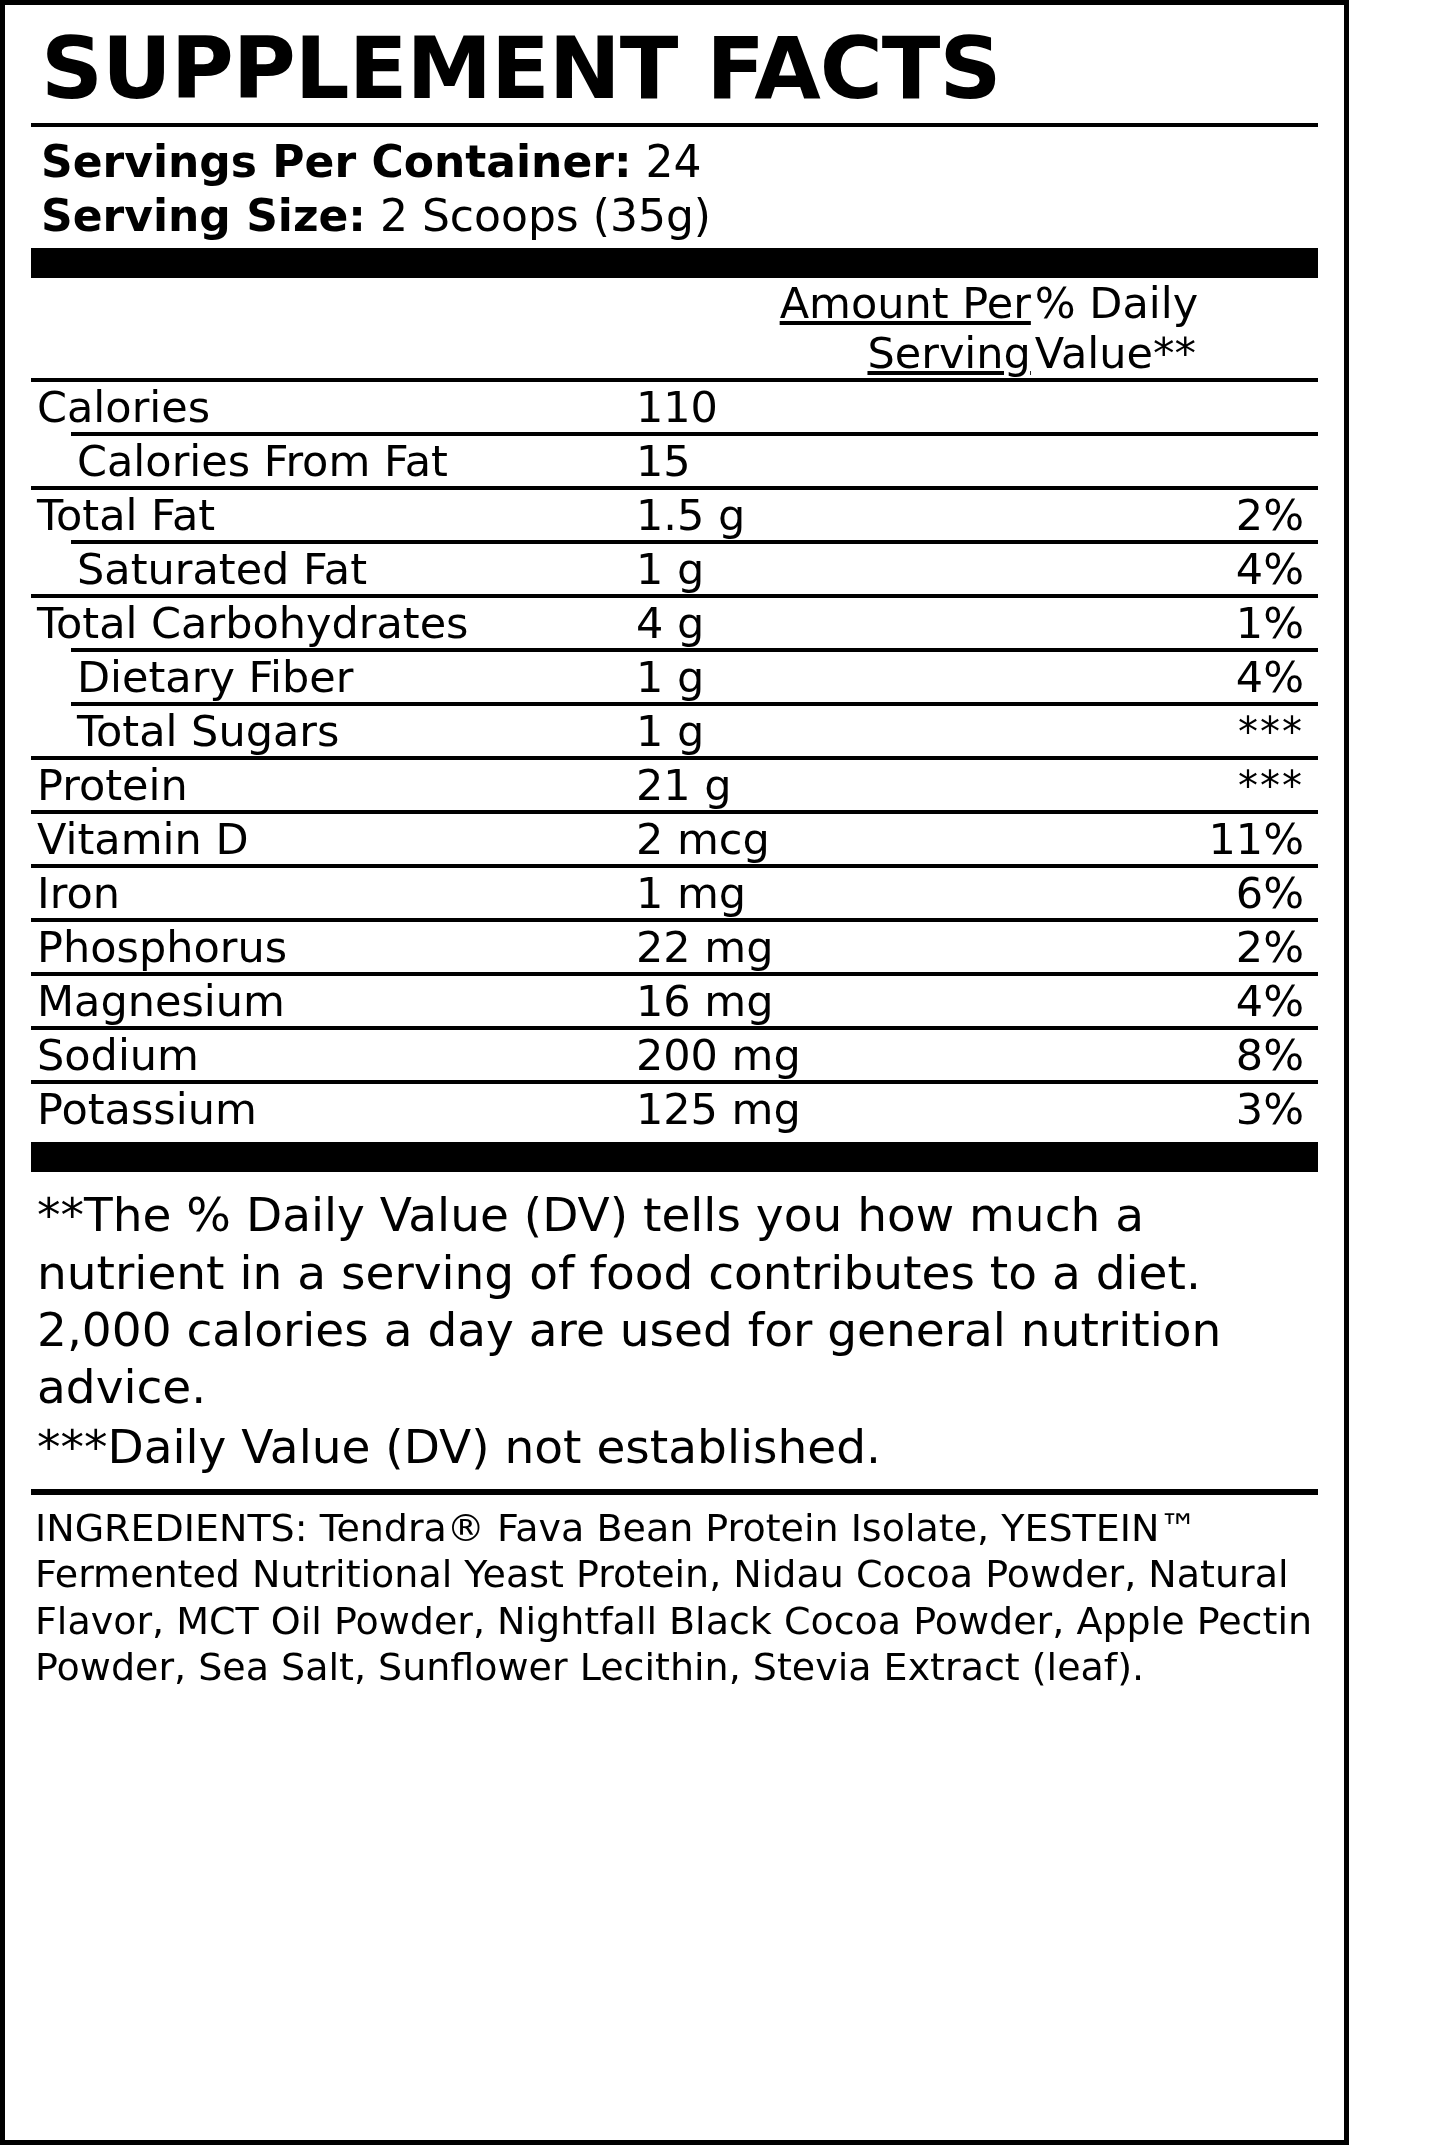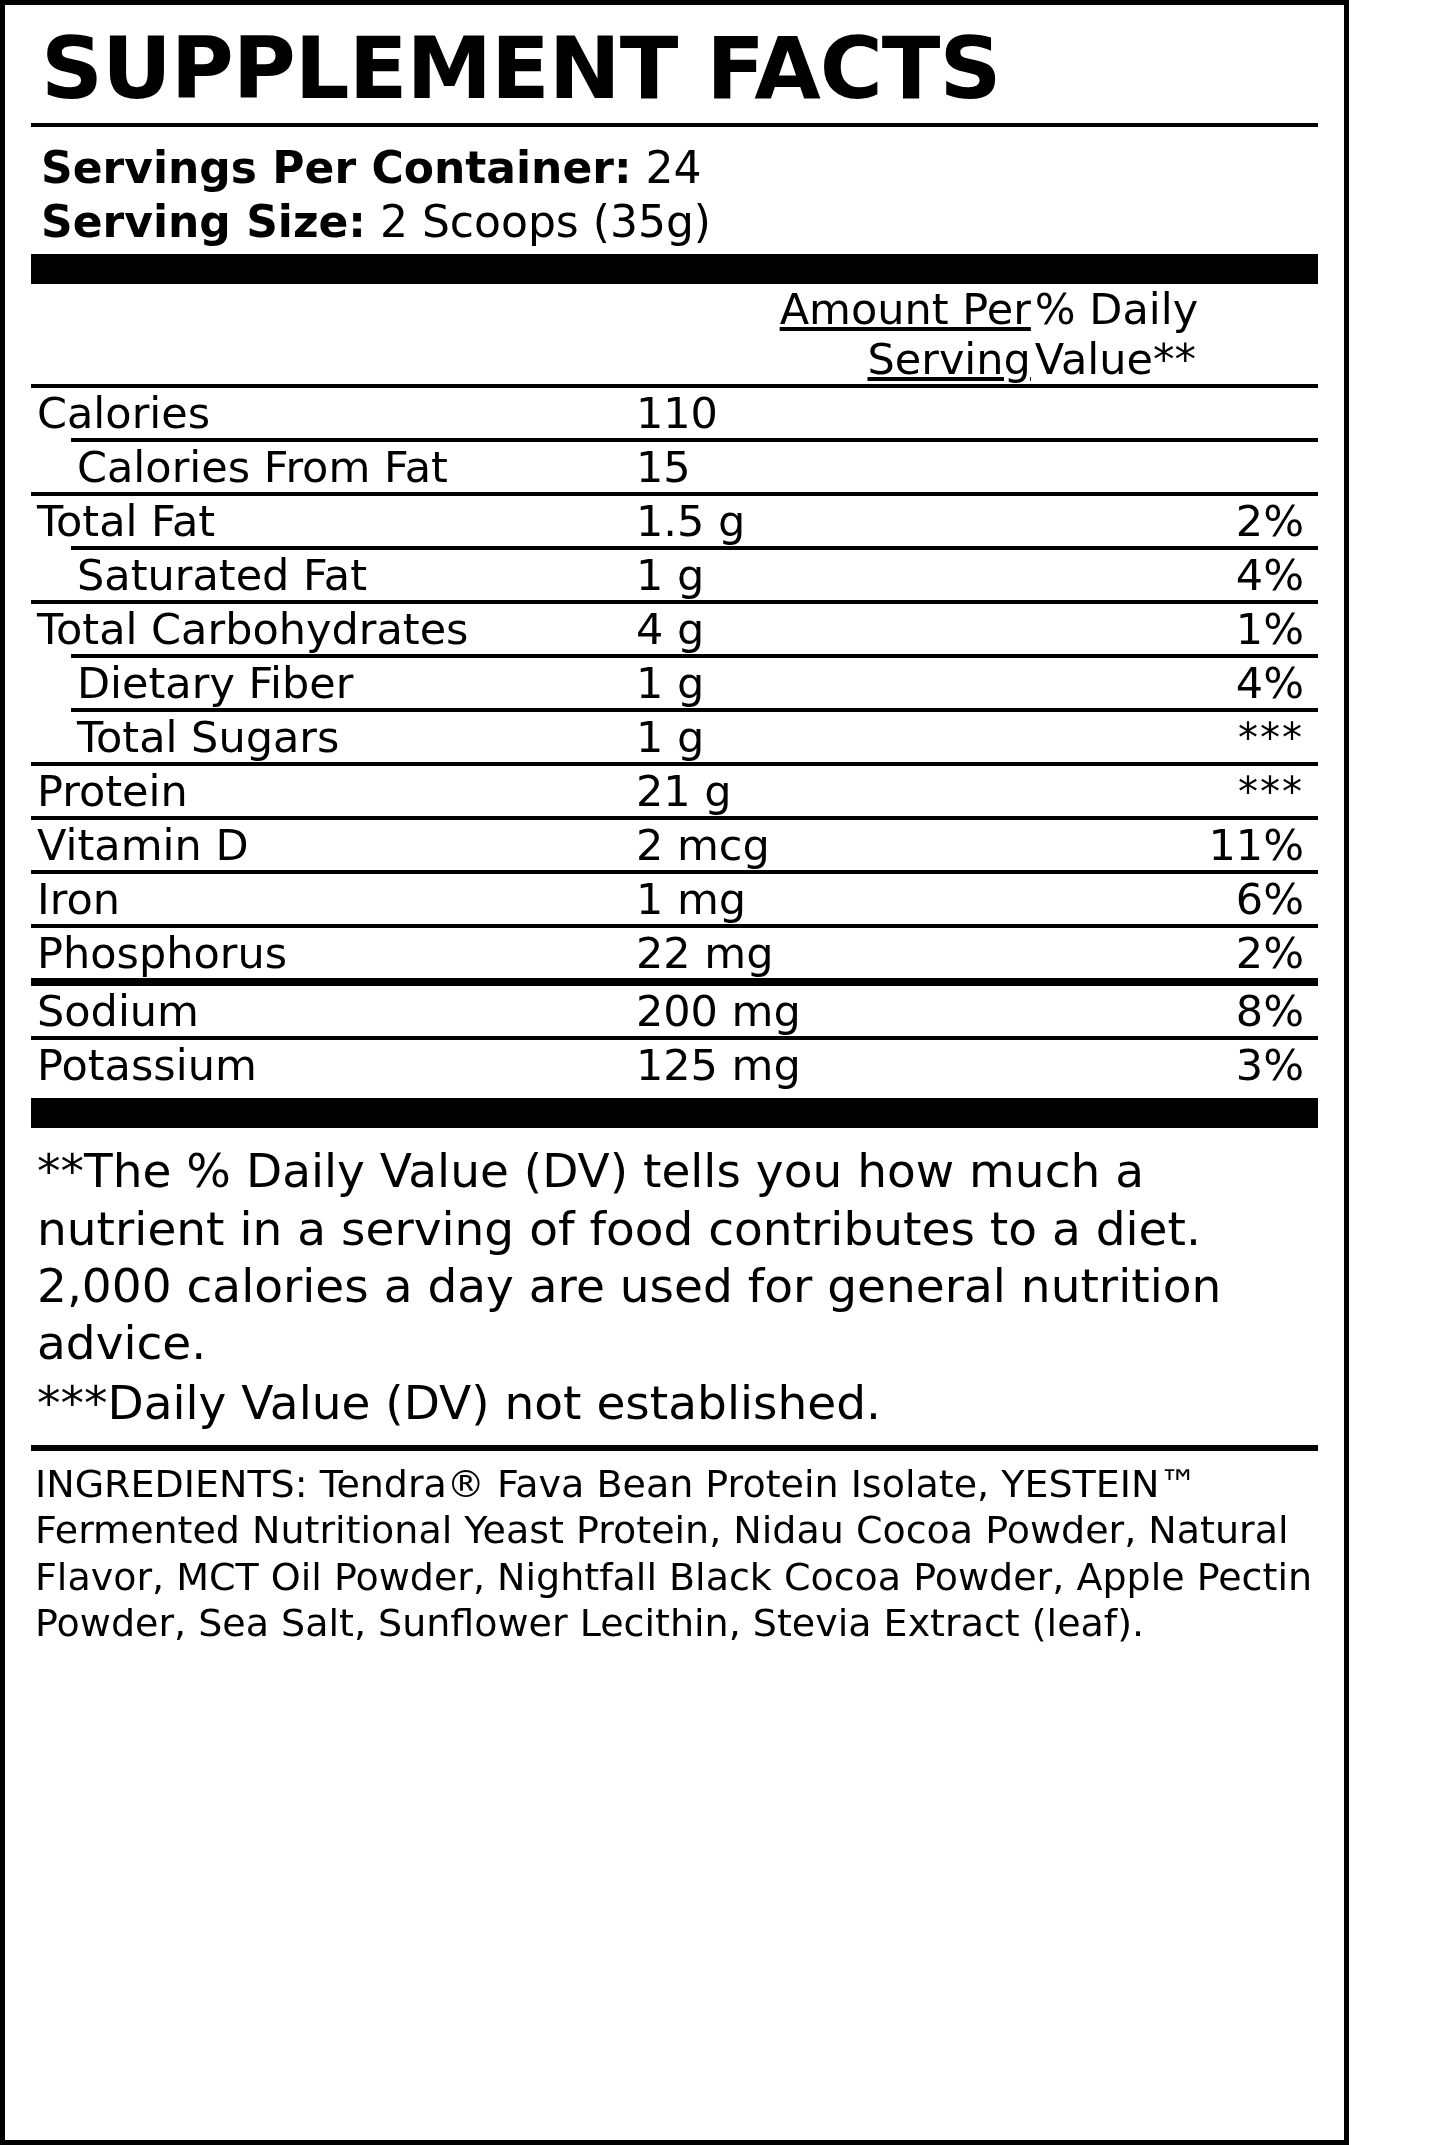--- a/index.html
+++ b/index.html
@@ -33,21 +33,21 @@
     height: 4px;
     background: #000;
     width: 100%;
   }
   .rule-thick {
     height: 30px;
     background: #000;
     width: 100%;
   }
   .serving-block {
-    margin: 14px 0 6px 10px;
+    margin: 8px 0 6px 10px;
   }
   .serving-line {
     font-size: 44px;
     line-height: 1.22;
     white-space: nowrap;
   }
   .serving-line .lbl {
     font-weight: 700;
   }
   .serving-line .val {
@@ -292,20 +292,25 @@
         <td class="name">Phosphorus</td>
         <td class="amt">22 mg</td>
         <td class="dv">2%</td>
       </tr>
       <tr class="sep full">
           <td colspan="3">
             <div class="bar"></div>
           </td>
         </tr>
 
+      <tr class="row">
+        <td class="name">Magnesium</td>
+        <td class="amt">16 mg</td>
+        <td class="dv">4%</td>
+      </tr>
       <tr class="sep full">
           <td colspan="3">
             <div class="bar"></div>
           </td>
         </tr>
 
       <tr class="row">
         <td class="name">Sodium</td>
         <td class="amt">200 mg</td>
         <td class="dv">8%</td>

